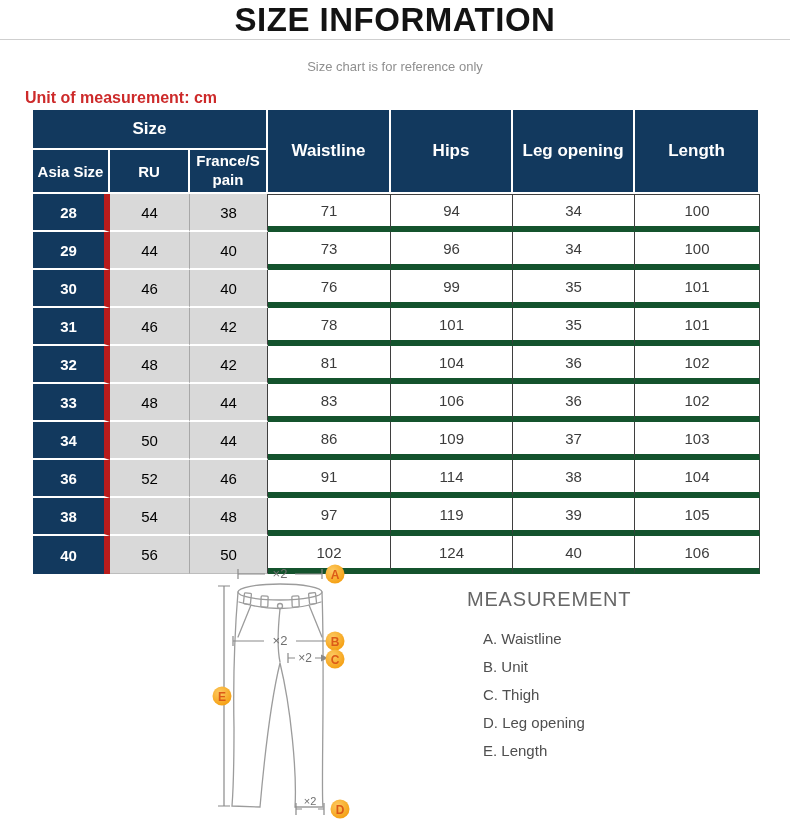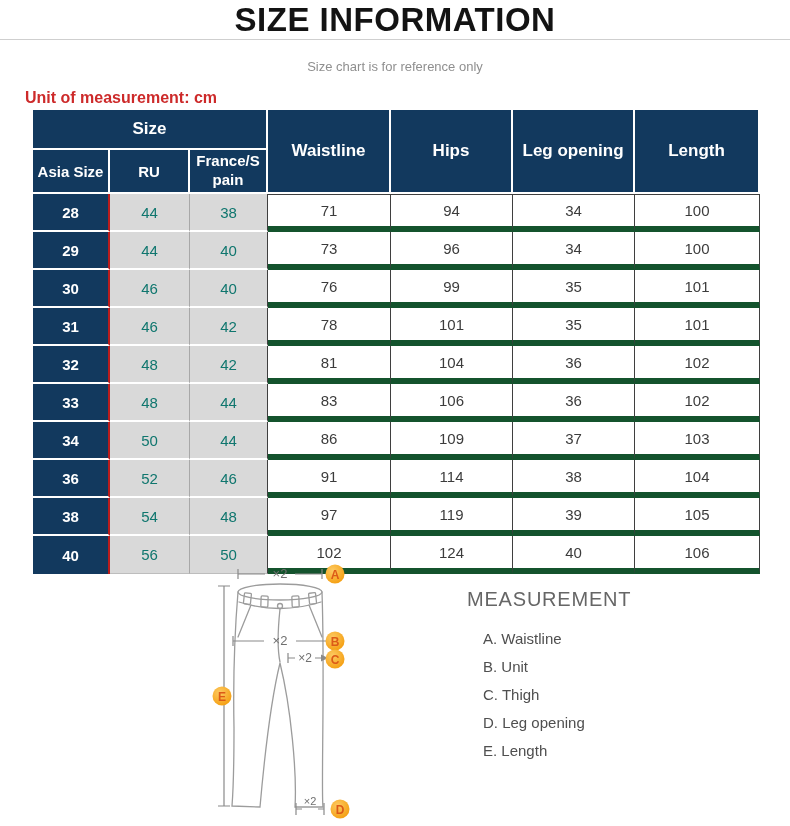--- a/index.html
+++ b/index.html
@@ -33,24 +33,24 @@
     background:#12395e;color:#fff;font-weight:600;font-size:16px;
     border-right:2px solid #fff;border-bottom:2px solid #fff;
   }
   .size-table thead tr.r1 th{height:40px;font-size:17px;}
   .size-table thead tr.r2 th{height:44px;font-size:15px;}
   .size-table thead th.span2{height:68px;font-size:16px;}
   .size-table thead th.fr{padding:0 6px;word-break:break-all;line-height:1.25;}
   .size-table tbody tr{height:38px;}
   td.c-asia{
     background:#12395e;color:#fff;font-weight:700;font-size:15px;
-    border-right:2px solid #b91c1c;border-bottom:2px solid #fff;
+    border-right:6px solid #b91c1c;border-bottom:2px solid #fff;
   }
   td.c-gray{
-    background:#d9d9d9;color:#0f766e;font-size:15px;
+    background:#d9d9d9;color:#000000;font-size:15px;
     border-right:1px solid #a8a8a8;border-bottom:2px solid #fff;
   }
   td.c-gray3{border-right:1px solid #3f3f3f;}
   td.c-white{
     background:#fff;color:#3c3c3c;font-size:15px;
     border-right:1px solid #3f3f3f;border-bottom:6px solid #14532d;
   }
   tbody tr:first-child td.c-white{border-top:1px solid #3f3f3f;}
   tbody tr:last-child td.c-asia{border-bottom:0;}
   tbody tr:last-child td.c-gray{border-bottom:1px solid #bdbdbd;}

